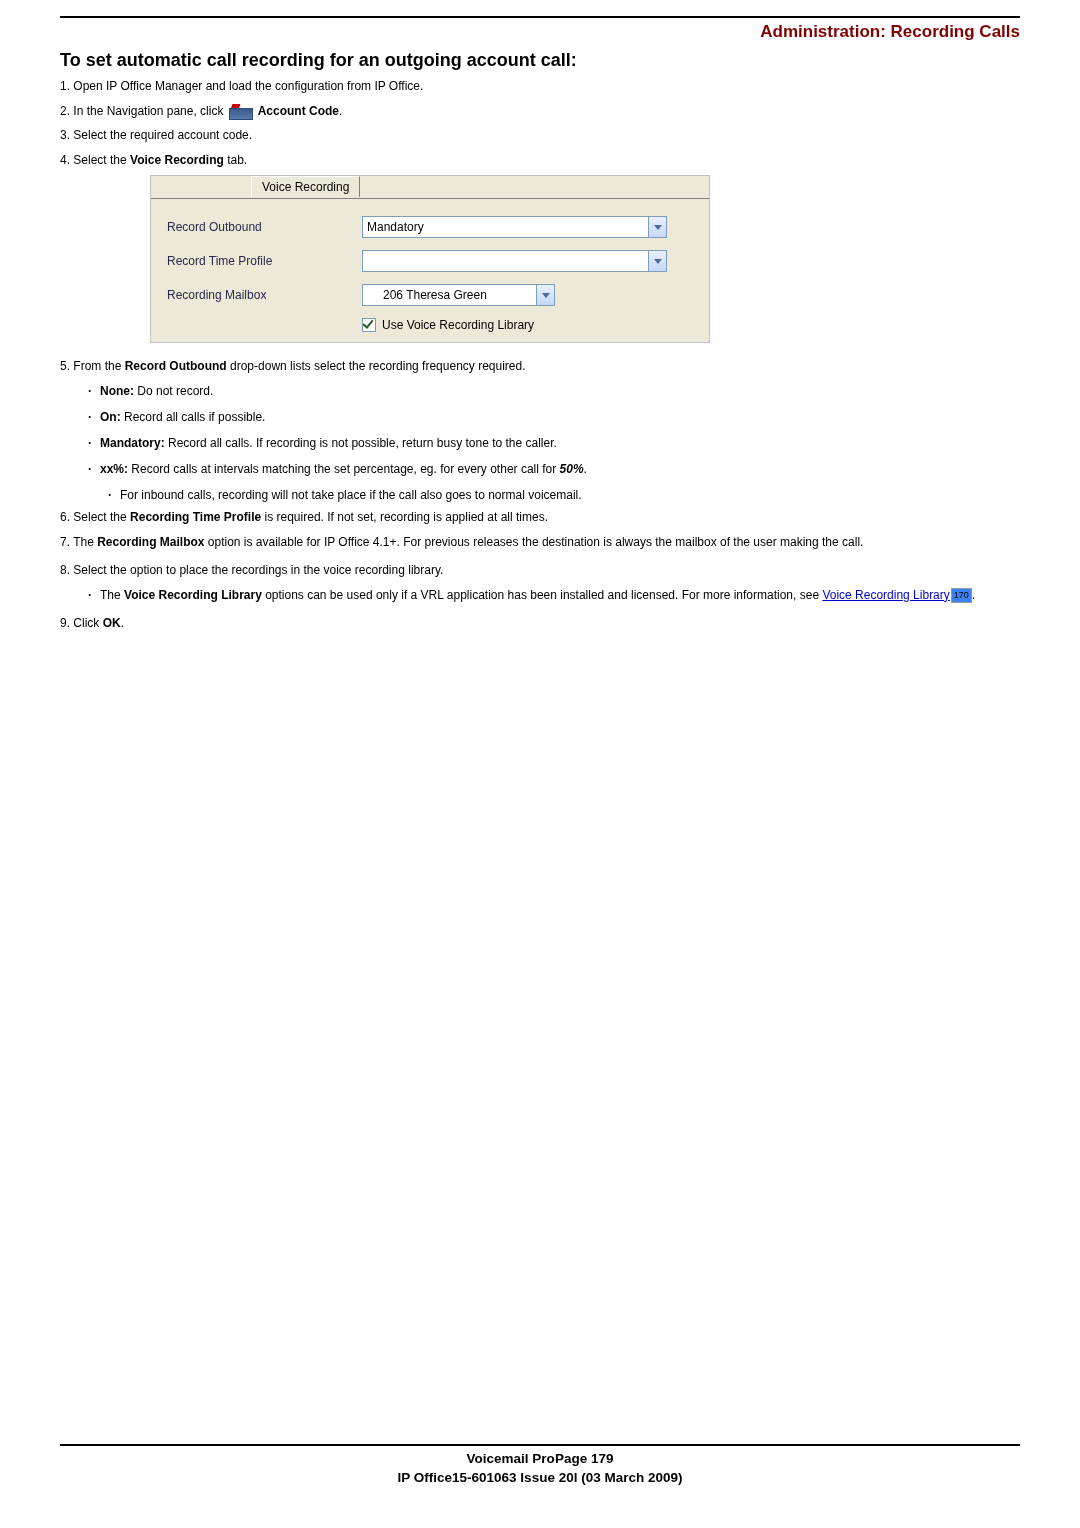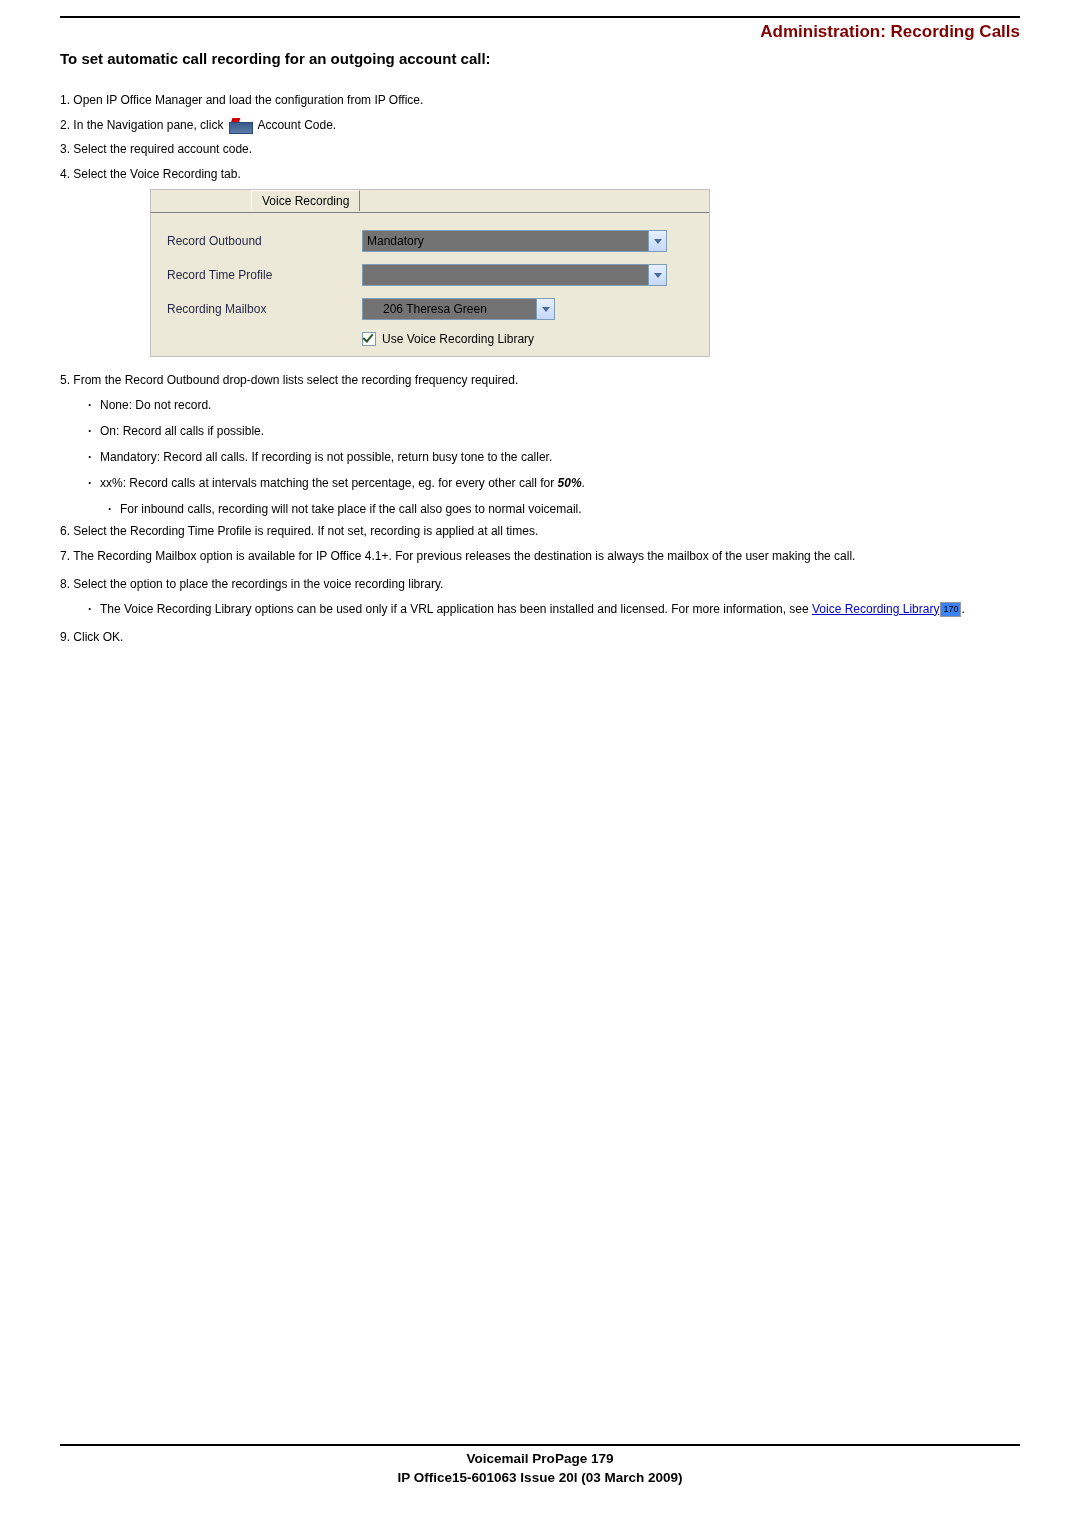--- a/index.html
+++ b/index.html
@@ -21,23 +21,23 @@
   .header-text {
     position: absolute;
     right: 0;
     top: 4px;
     font-weight: bold;
     color: #800000;
     font-size: 17px;
   }
   .section-title {
     font-weight: bold;
-    font-size: 15px;
+    font-size: 18px;
     margin-top: 32px;
-    margin-bottom: 24px;
+    margin-bottom: 6px;
   }
   .step-list { list-style: none; }
   .step {
     margin-bottom: 6px;
     line-height: 1.55;
     padding-left: 0;
   }
   .bullet-list {
     list-style: none;
     margin-left: 28px;
@@ -65,21 +65,21 @@
     position: relative;
     padding-left: 12px;
   }
   .sub-bullet::before {
     content: "·";
     position: absolute;
     left: 0;
     top: 0;
     font-weight: bold;
   }
-  .bold { font-weight: normal; }
+  .bold { font-weight: bold; }
   .bold-italic { font-weight: bold; font-style: italic; }
   .icon-pane {
     display: inline-block;
     width: 24px;
     height: 14px;
     vertical-align: middle;
     position: relative;
     margin: 0 2px;
   }
   .icon-pane::before {
@@ -130,21 +130,21 @@
   .vr-row {
     display: flex;
     align-items: center;
     margin-bottom: 12px;
   }
   .vr-label {
     width: 195px;
     color: #2a2a4a;
   }
   .vr-field {
-    background: #737373;
+    background: #ffffff;
     border: 1px solid #7f9db9;
     height: 22px;
     padding: 2px 4px;
     display: flex;
     align-items: center;
     position: relative;
   }
   .vr-field.w1 { width: 305px; }
   .vr-field.w2 { width: 193px; padding-left: 20px; }
   .vr-dd-btn {

